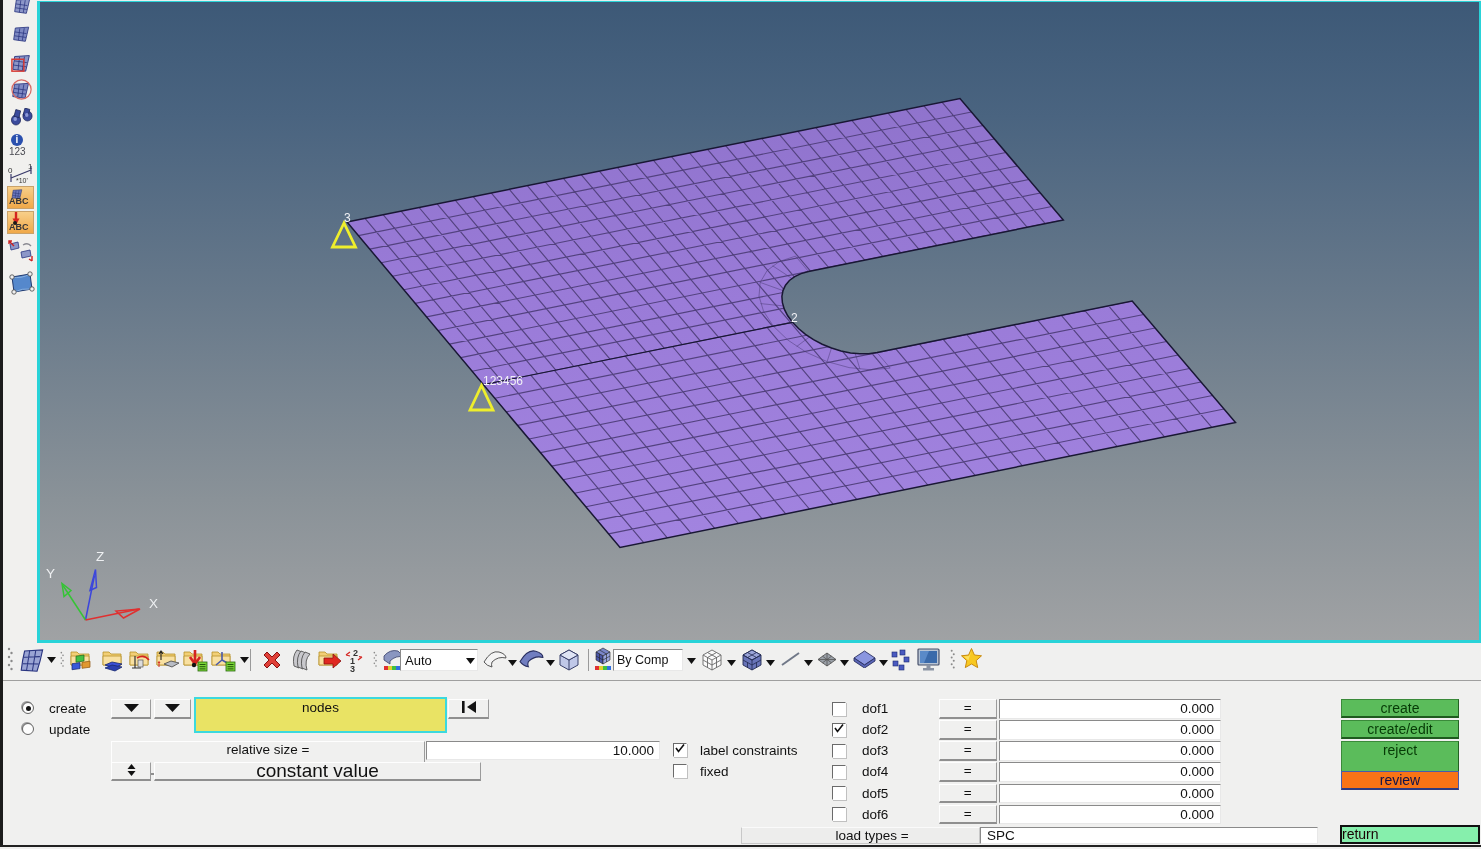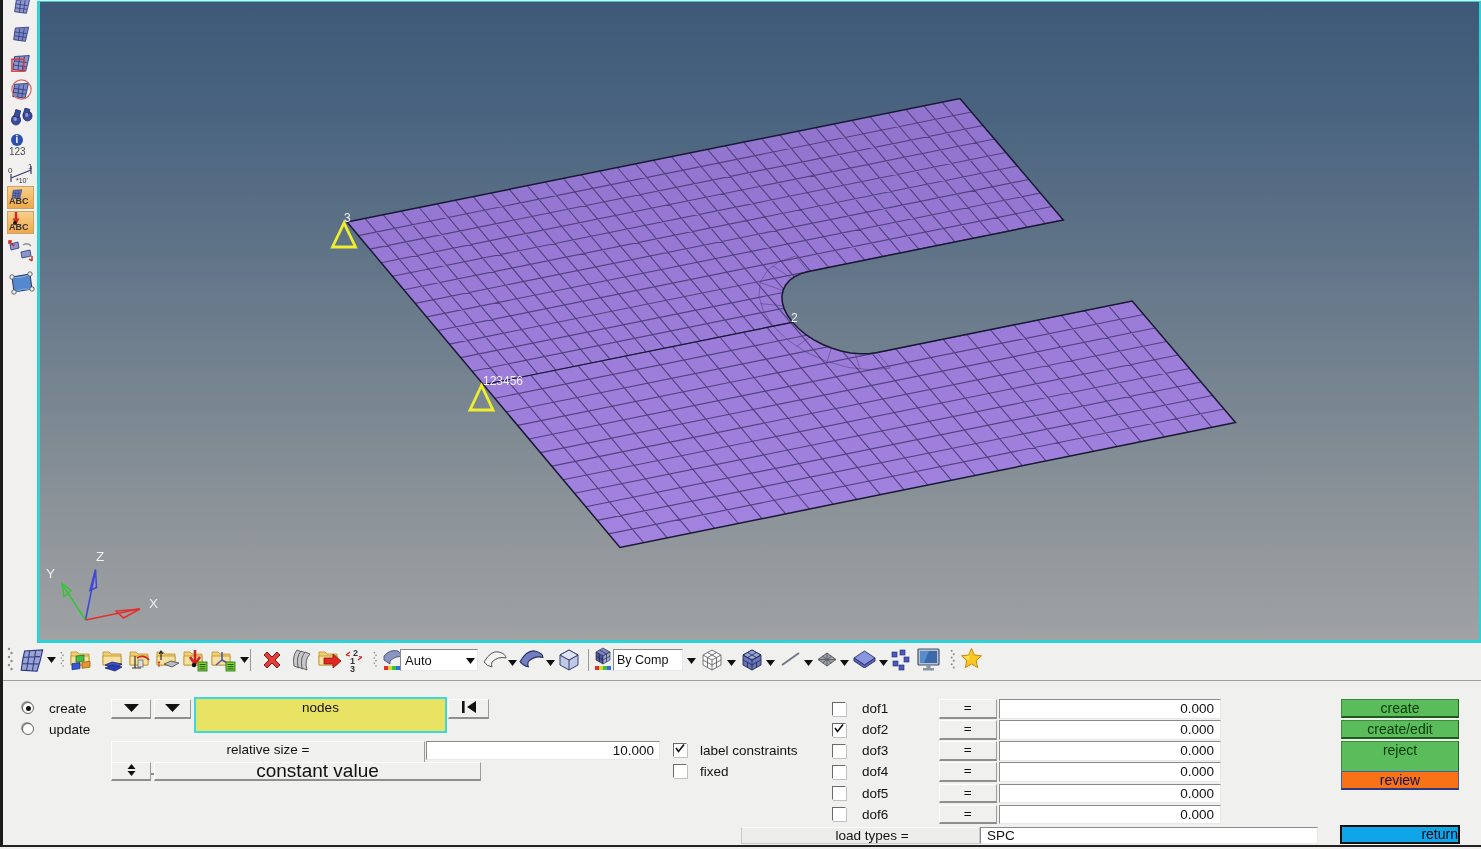--- a/index.html
+++ b/index.html
@@ -409,13 +409,13 @@
 <div class="abs" style="left:832px;top:807.0px;width:14px;height:14px;background:#fff;border-top:1.5px solid #6a6a6a;border-left:1.5px solid #6a6a6a;border-right:1.5px solid #fff;border-bottom:1.5px solid #fff;box-shadow:1px 1px 0 #c0c0c0;"></div>
 <div class="lbl" style="left:862px;top:806.5px;">dof6</div>
 <div class="btn" style="left:939px;top:804.5px;width:57.5px;height:19.5px;line-height:16.5px;font-size:13.5px;">=</div>
 <div class="field" style="left:999px;top:804.5px;width:222px;height:19.5px;line-height:18px;text-align:right;padding-right:6px;">0.000</div>
 <div class="abs" style="left:1341px;top:698.5px;width:118px;height:19.5px;background:#5bbc5b;border:1px solid #3a8a3a;border-bottom:2px solid #1e5a1e;border-right:1.5px solid #246224;text-align:center;line-height:17px;font-size:14px;color:#063a06;">create</div>
 <div class="abs" style="left:1341px;top:719.5px;width:118px;height:19.5px;background:#5bbc5b;border:1px solid #3a8a3a;border-bottom:2px solid #1e5a1e;border-right:1.5px solid #246224;text-align:center;line-height:17px;font-size:14px;color:#063a06;">create/edit</div>
 <div class="abs" style="left:1341px;top:740.5px;width:118px;height:32px;background:#5bbc5b;border:1px solid #3a8a3a;border-bottom:2px solid #1e5a1e;border-right:1.5px solid #246224;text-align:center;line-height:17px;font-size:14px;color:#063a06;">reject</div>
 <div class="abs" style="left:1341px;top:761.5px;width:118px;height:19.5px;background:#f97316;border:1px solid #4a5aaa;border-bottom:2px solid #2e3a80;text-align:center;line-height:17px;font-size:14px;color:#10124a;margin-top:9px;">review</div>
 <div class="abs" style="left:741px;top:827px;width:239px;height:17px;background:#ededec;border:1px solid #c8c8c8;border-top-color:#fafafa;text-align:center;line-height:15px;font-size:13.5px;color:#111;padding-left:23px;">load types =</div>
 <div class="field" style="left:980px;top:827px;width:338px;height:17px;line-height:15px;padding-left:6px;">SPC</div>
-<div class="abs" style="left:1340px;top:824.5px;width:120px;height:19.5px;background:#0ea5e9;border:2px solid #111;text-align:right;line-height:15px;font-size:14px;color:#1a0404;">return</div>
+<div class="abs" style="left:1340px;top:824.5px;width:140px;height:19.5px;background:#86efac;border:2px solid #111;text-align:left;line-height:15px;font-size:14px;color:#1a0404;">return</div>
 <div class="abs" style="left:0;top:845px;width:1481px;height:1.8px;background:#222;"></div>
 </body></html>

